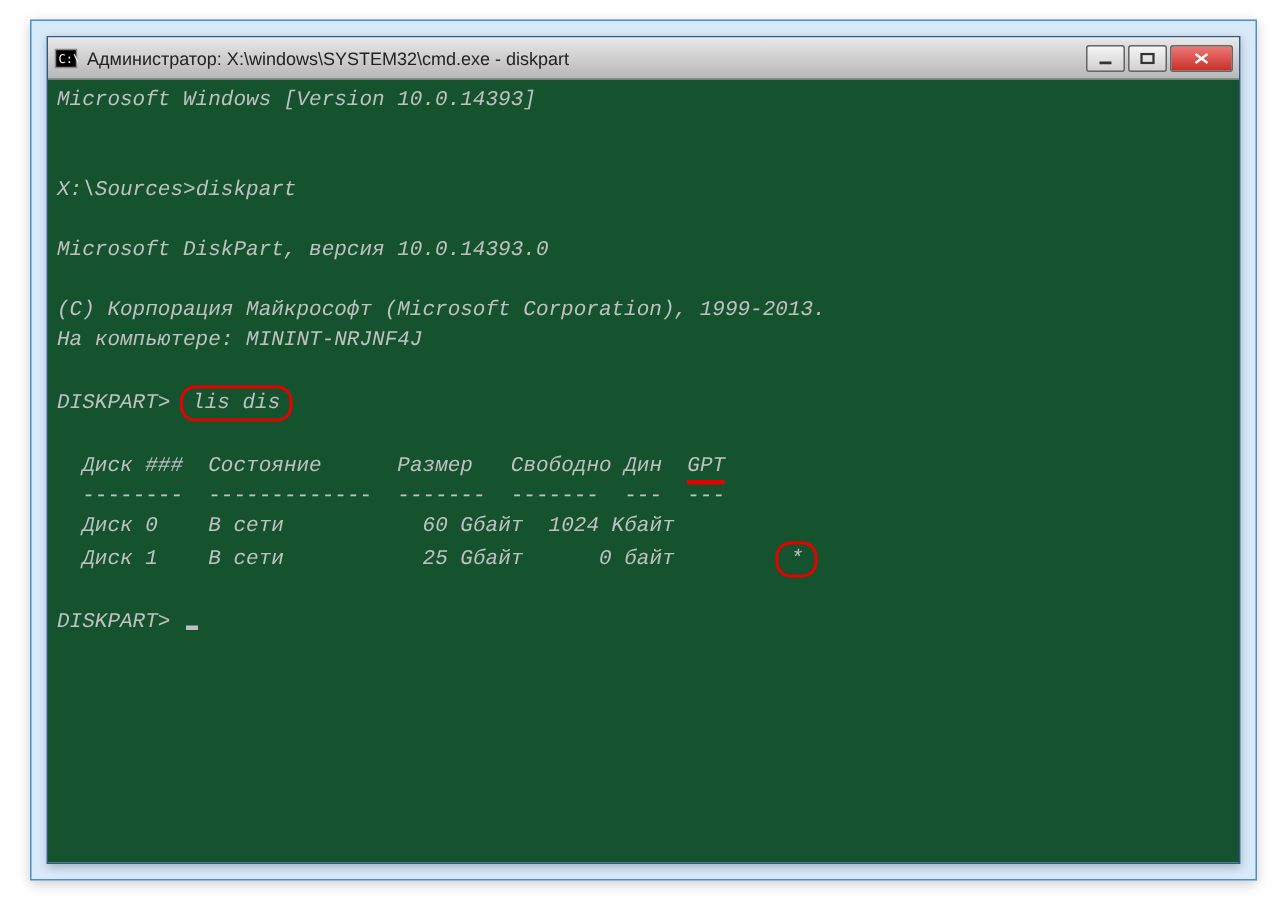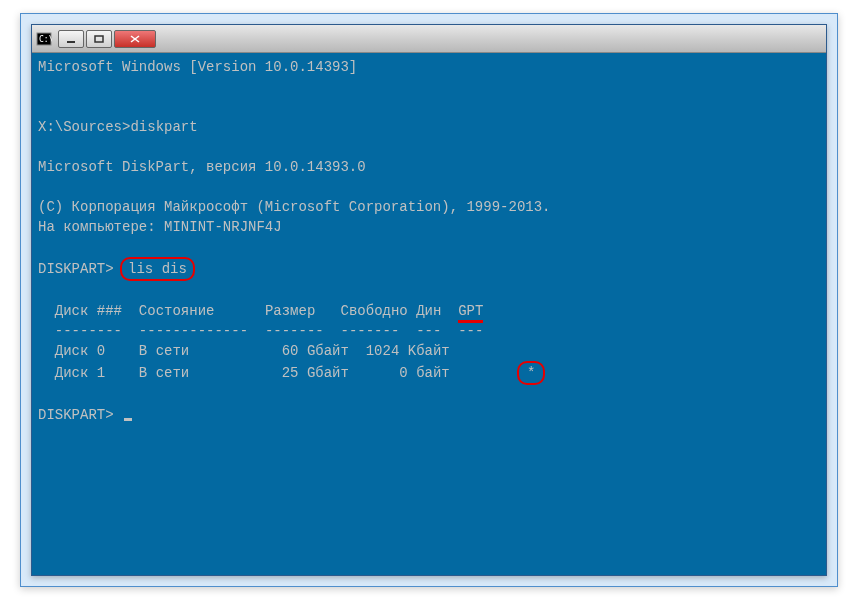--- a/index.html
+++ b/index.html
@@ -67,29 +67,30 @@
     color: #333;
   }
   .win-btn.close {
     background: linear-gradient(to bottom, #E77, #C73028);
     color: #fff;
     font-weight: bold;
     width: 42px;
   }
   .terminal {
     flex: 1;
-    background: #0369a1;
+    background: #14532d;
     color: #C0C0C0;
     font-family: Consolas, "Courier New", monospace;
     font-size: 14px;
     line-height: 20px;
     padding: 4px 6px;
     white-space: pre;
     overflow: hidden;
     position: relative;
+    font-style: italic;
   }
   .highlight-cmd {
     display: inline-block;
     border: 2px solid #E60000;
     border-radius: 10px;
     padding: 0 6px;
     margin-left: -2px;
   }
   .highlight-underline {
     border-bottom: 3px solid #E60000;
@@ -115,20 +116,21 @@
 
 <div class="outer-frame">
   <div class="window">
     <div class="titlebar">
       <span class="titlebar-icon">
         <svg width="16" height="16" viewBox="0 0 16 16">
           <rect x="1" y="2" width="14" height="12" fill="#000" stroke="#888"></rect>
           <text x="3" y="11" font-size="8" fill="#fff" font-family="monospace">C:\</text>
         </svg>
       </span>
+      <span class="title-text">Администратор: X:\windows\SYSTEM32\cmd.exe - diskpart</span>
       <div class="win-buttons">
         <div class="win-btn min">
           <svg width="10" height="8">
               <rect x="1" y="6" width="8" height="2" fill="#333"></rect>
             </svg>
         </div>
         <div class="win-btn max">
           <svg width="10" height="8">
               <rect x="1" y="1" width="8" height="6" fill="none" stroke="#333" stroke-width="1.5"></rect>
             </svg>

